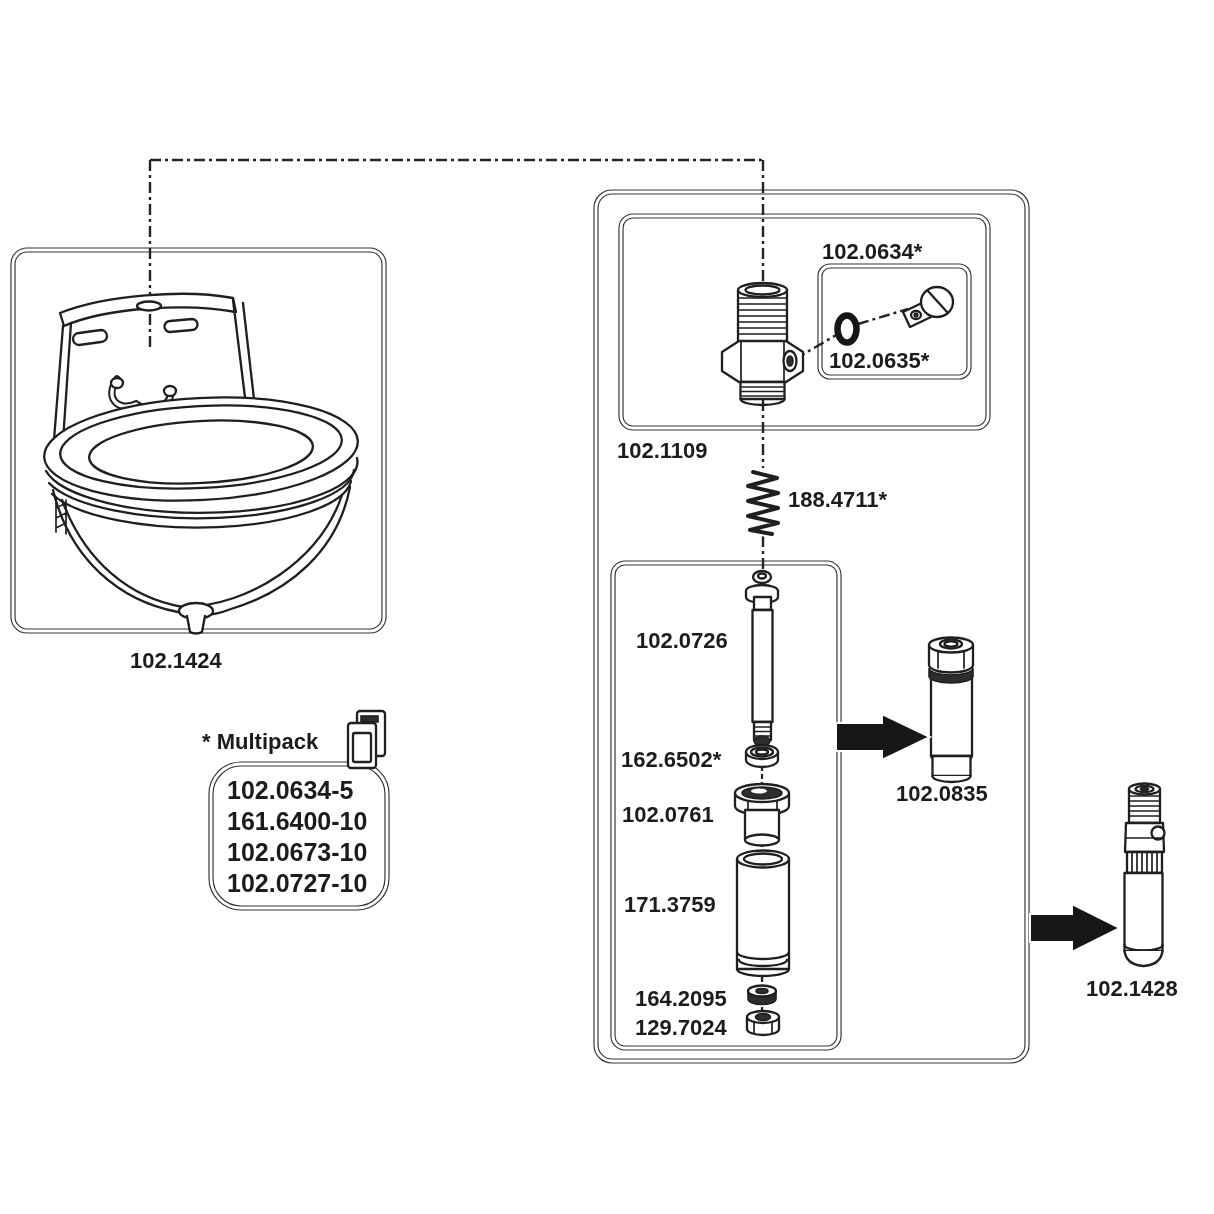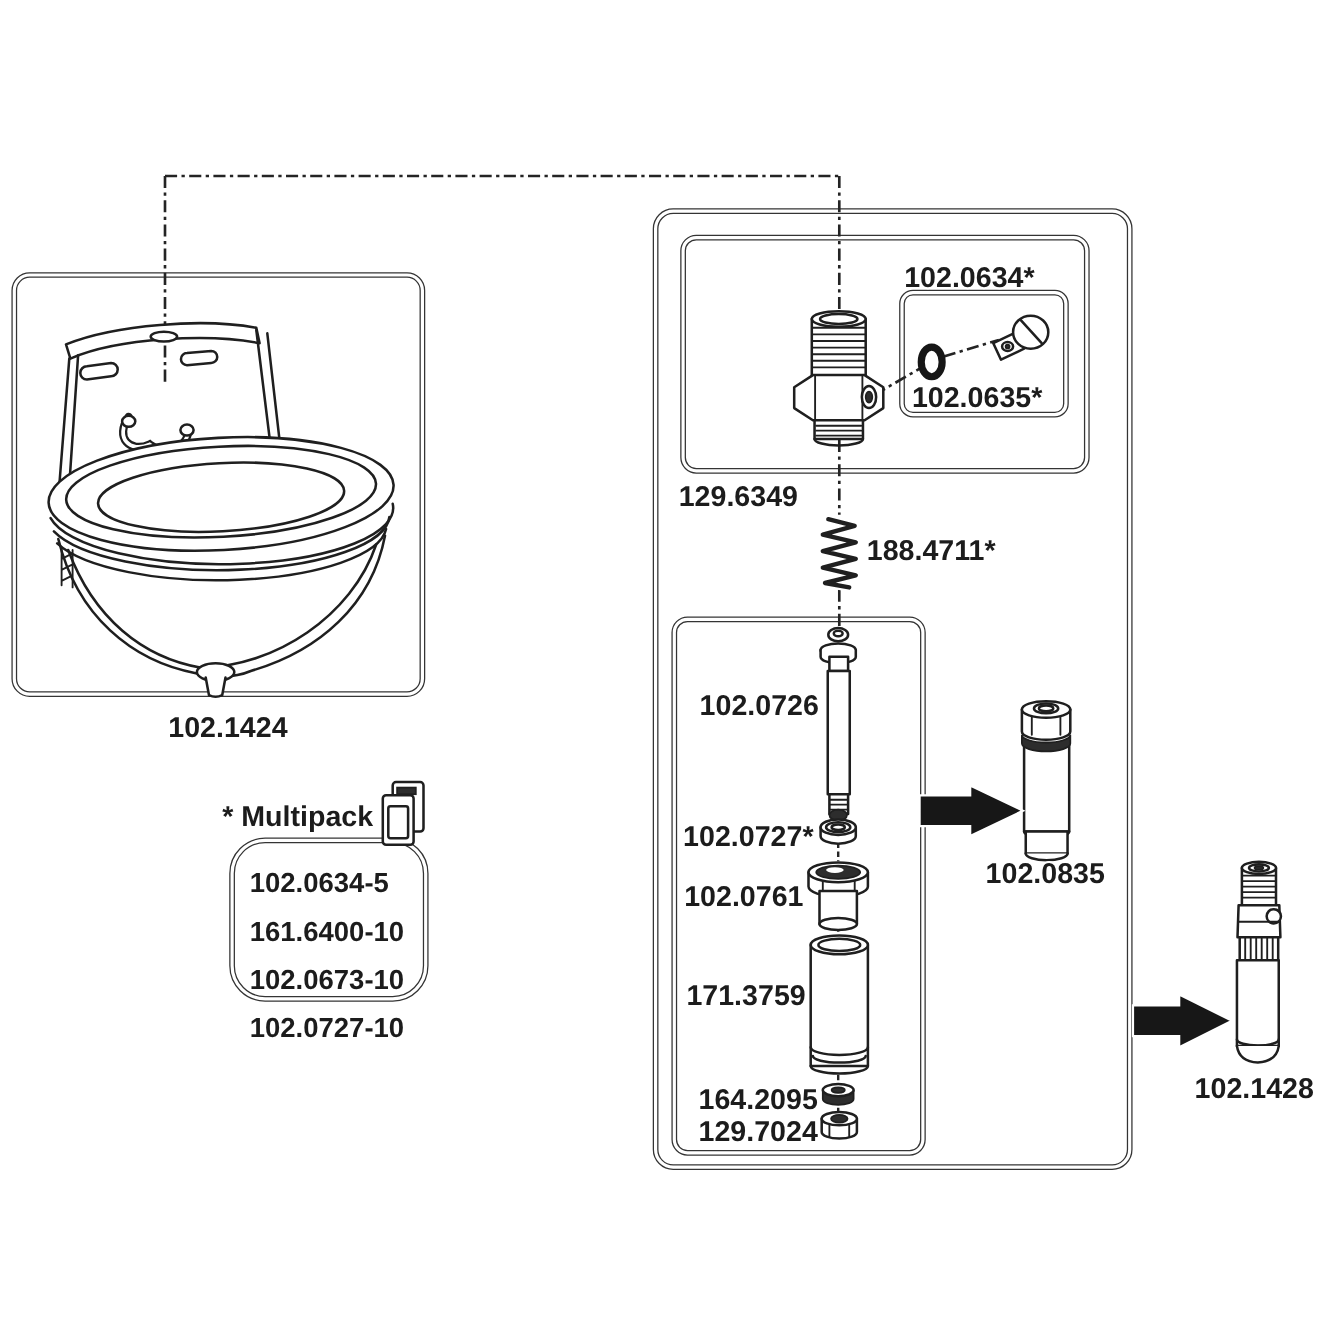--- a/index.html
+++ b/index.html
@@ -15,30 +15,29 @@
   .dk   {fill:#2d2d2d;stroke:#1f1f1f;stroke-width:1.6;}
   
   .box-o{fill:none;stroke:#343434;stroke-width:5.2;}
   .box-i{fill:none;stroke:#ffffff;stroke-width:2.9;}
   
   .dash {fill:none;stroke:#242424;stroke-width:2.4;stroke-dasharray:11 4 3 4;}
   .dashs{fill:none;stroke:#242424;stroke-width:2.2;stroke-dasharray:5 3;}
   .arrow{fill:#171717;stroke:#ffffff;stroke-width:2;}
   
   .plabel{
-    position:absolute;font-weight:bold;font-size:26px;line-height:30px;color:#1c1c1c;
+    position:absolute;font-weight:bold;font-size:22px;line-height:30px;color:#1c1c1c;
     white-space:nowrap;
     text-shadow:-2px 0 #fff,2px 0 #fff,0 -2px #fff,0 2px #fff,
                 -1px -1px #fff,1px -1px #fff,-1px 1px #fff,1px 1px #fff;
   }
   .mp-list{position:absolute;}
   .mp-item{
     font-weight:bold;font-size:25px;line-height:31px;color:#1c1c1c;white-space:nowrap;
     text-shadow:-2px 0 #fff,2px 0 #fff,0 -2px #fff,0 2px #fff;
-    margin-top:13px;
   }
 </style>
 </head>
 <body>
 
 <div class="stage">
 
   <svg width="1214" height="1214" viewBox="0 0 1214 1214">
 
     <g>
@@ -233,36 +232,36 @@
     </g>
 
     <g>
       <rect class="ln" x="357" y="711" width="28" height="45" rx="3"></rect>
       <rect class="dk" x="361" y="716" width="17" height="6"></rect>
       <rect class="ln" x="348" y="723" width="28" height="45" rx="3"></rect>
       <rect class="lnn" x="353" y="733" width="18" height="29" rx="2"></rect>
     </g>
   </svg>
 
-  <div class="plabel" style="left:153px;top:646px">102.1424</div>
+  <div class="plabel" style="left:130px;top:646px">102.1424</div>
 
   <div class="plabel" style="left:202px;top:727px">* Multipack</div>
   <div class="mp-list" style="left:227px;top:775px">
     <div class="mp-item">102.0634-5</div>
     <div class="mp-item">161.6400-10</div>
     <div class="mp-item">102.0673-10</div>
     <div class="mp-item">102.0727-10</div>
   </div>
 
   <div class="plabel" style="left:822px;top:237px">102.0634*</div>
   <div class="plabel" style="left:829px;top:346px">102.0635*</div>
-  <div class="plabel" style="left:617px;top:436px">129.6349</div>
+  <div class="plabel" style="left:617px;top:436px">102.1109</div>
   <div class="plabel" style="left:788px;top:485px">188.4711*</div>
   <div class="plabel" style="left:636px;top:626px">102.0726</div>
-  <div class="plabel" style="left:621px;top:745px">102.0727*</div>
+  <div class="plabel" style="left:621px;top:745px">162.6502*</div>
   <div class="plabel" style="left:622px;top:800px">102.0761</div>
   <div class="plabel" style="left:624px;top:890px">171.3759</div>
   <div class="plabel" style="left:635px;top:984px">164.2095</div>
   <div class="plabel" style="left:635px;top:1013px">129.7024</div>
   <div class="plabel" style="left:896px;top:779px">102.0835</div>
   <div class="plabel" style="left:1086px;top:974px">102.1428</div>
 
 </div>
 
 </body></html>

